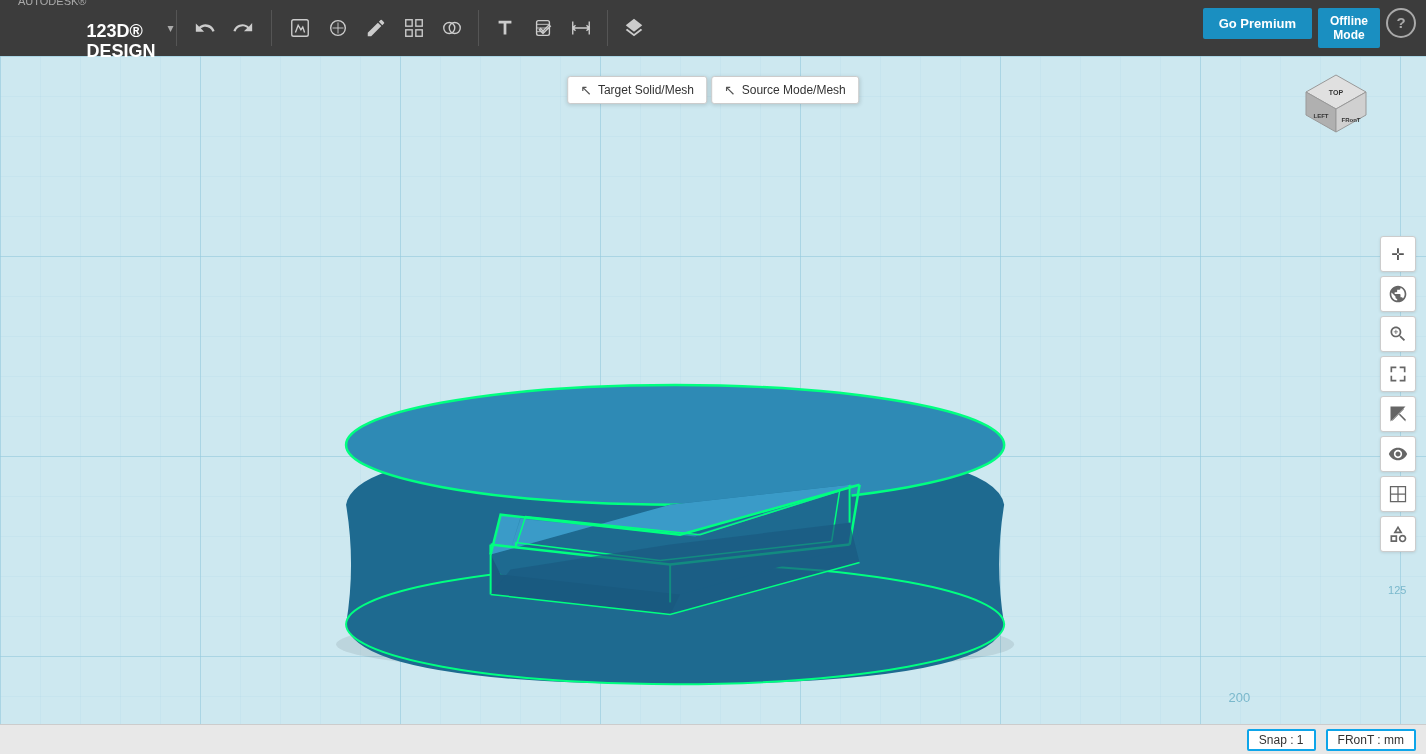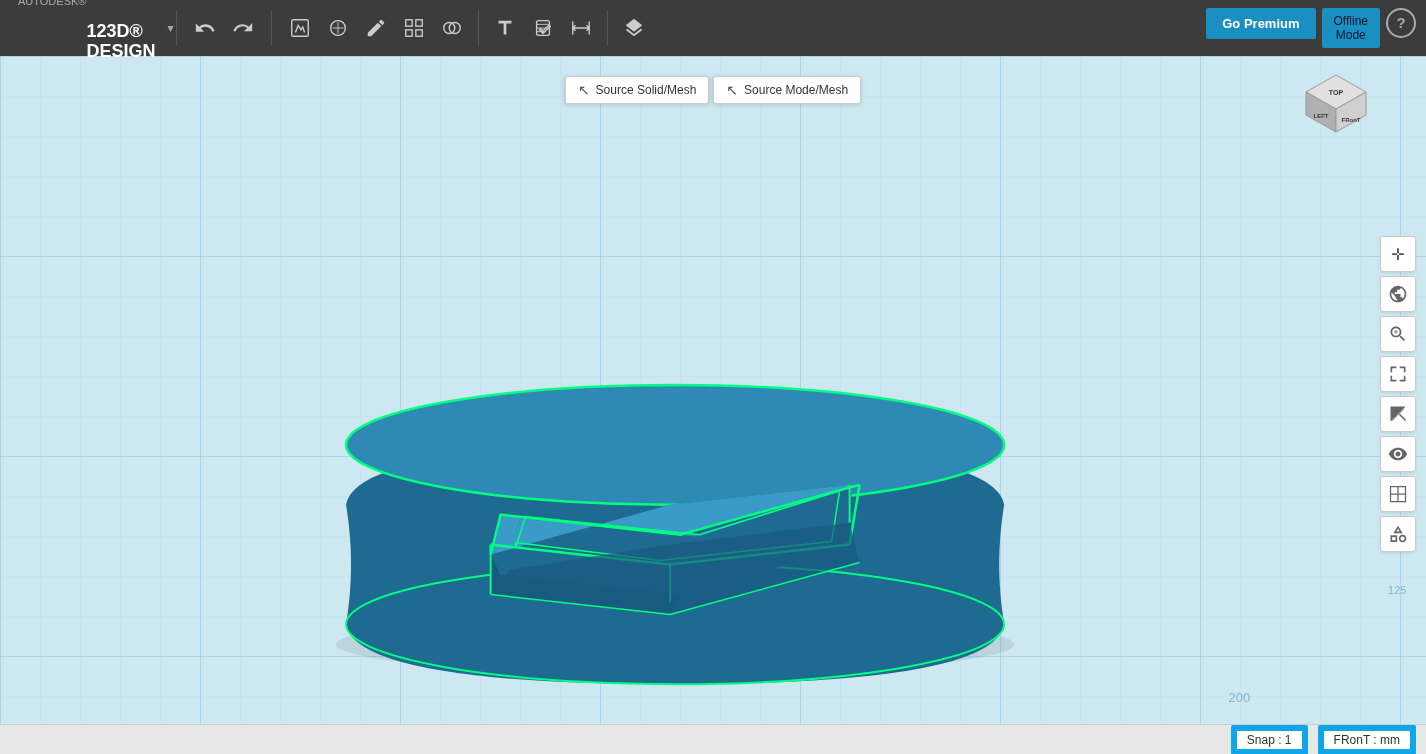--- a/index.html
+++ b/index.html
@@ -99,25 +99,25 @@
       border: none;
       padding: 8px 16px;
       font-size: 13px;
       font-weight: bold;
       cursor: pointer;
       border-radius: 2px;
     }
 
     .btn-offline {
       background: #1a8fc1;
-      color: #0f172a;
+      color: #ffffff;
       border: none;
       padding: 6px 12px;
       font-size: 12px;
-      font-weight: normal;
+      font-weight: bold;
       cursor: pointer;
       border-radius: 2px;
       text-align: center;
       line-height: 1.2;
     }
 
     .btn-help {
       width: 30px;
       height: 30px;
       border-radius: 50%;
@@ -220,21 +220,21 @@
       display: flex;
       align-items: center;
       justify-content: flex-end;
       padding: 0 10px;
       gap: 10px;
       z-index: 100;
     }
 
     .status-item {
       background: white;
-      border: 6px solid #0ea5e9;
+      border: 2px solid #0ea5e9;
       padding: 2px 10px;
       font-size: 12px;
       color: #333;
       border-radius: 2px;
     }
 
     
     .grid-svg {
       position: absolute;
       top: 0; left: 0;
@@ -423,21 +423,21 @@
 
     <path d="M490 540 L670 560 L860 508" fill="none" stroke="#00ff80" stroke-width="1.5"></path>
 
     <text x="1230" y="648" font-size="13" fill="#7ab8cc" font-family="Arial">200</text>
     <text x="1390" y="540" font-size="11" fill="#7ab8cc" font-family="Arial">125</text>
   </svg>
 
   <div id="tooltip-bar">
     <div class="tooltip-pill">
       <span class="tooltip-cursor">↖</span>
-      <span>Source Solid/Mesh</span>
+      <span>Target Solid/Mesh</span>
     </div>
     <div class="tooltip-pill">
       <span class="tooltip-cursor">↖</span>
       <span>Source Mode/Mesh</span>
     </div>
   </div>
 
   <div id="nav-cube">
     <svg viewBox="0 0 80 80" xmlns="http://www.w3.org/2000/svg">
 

